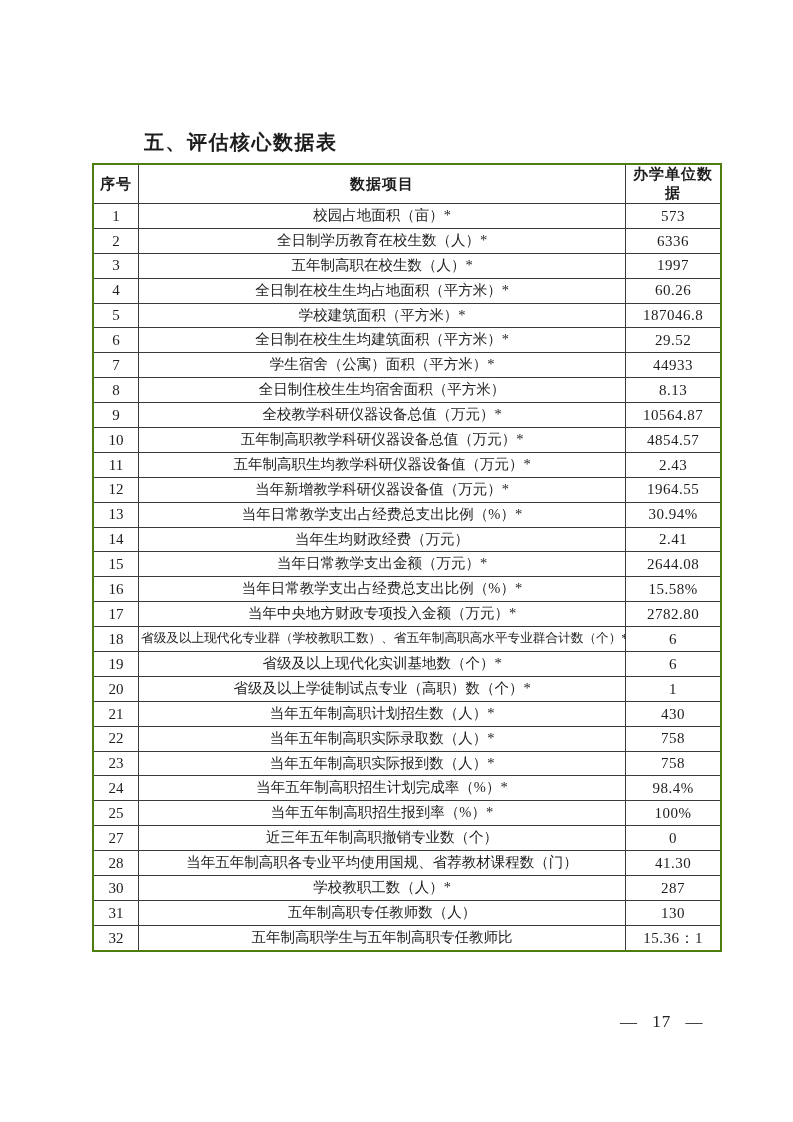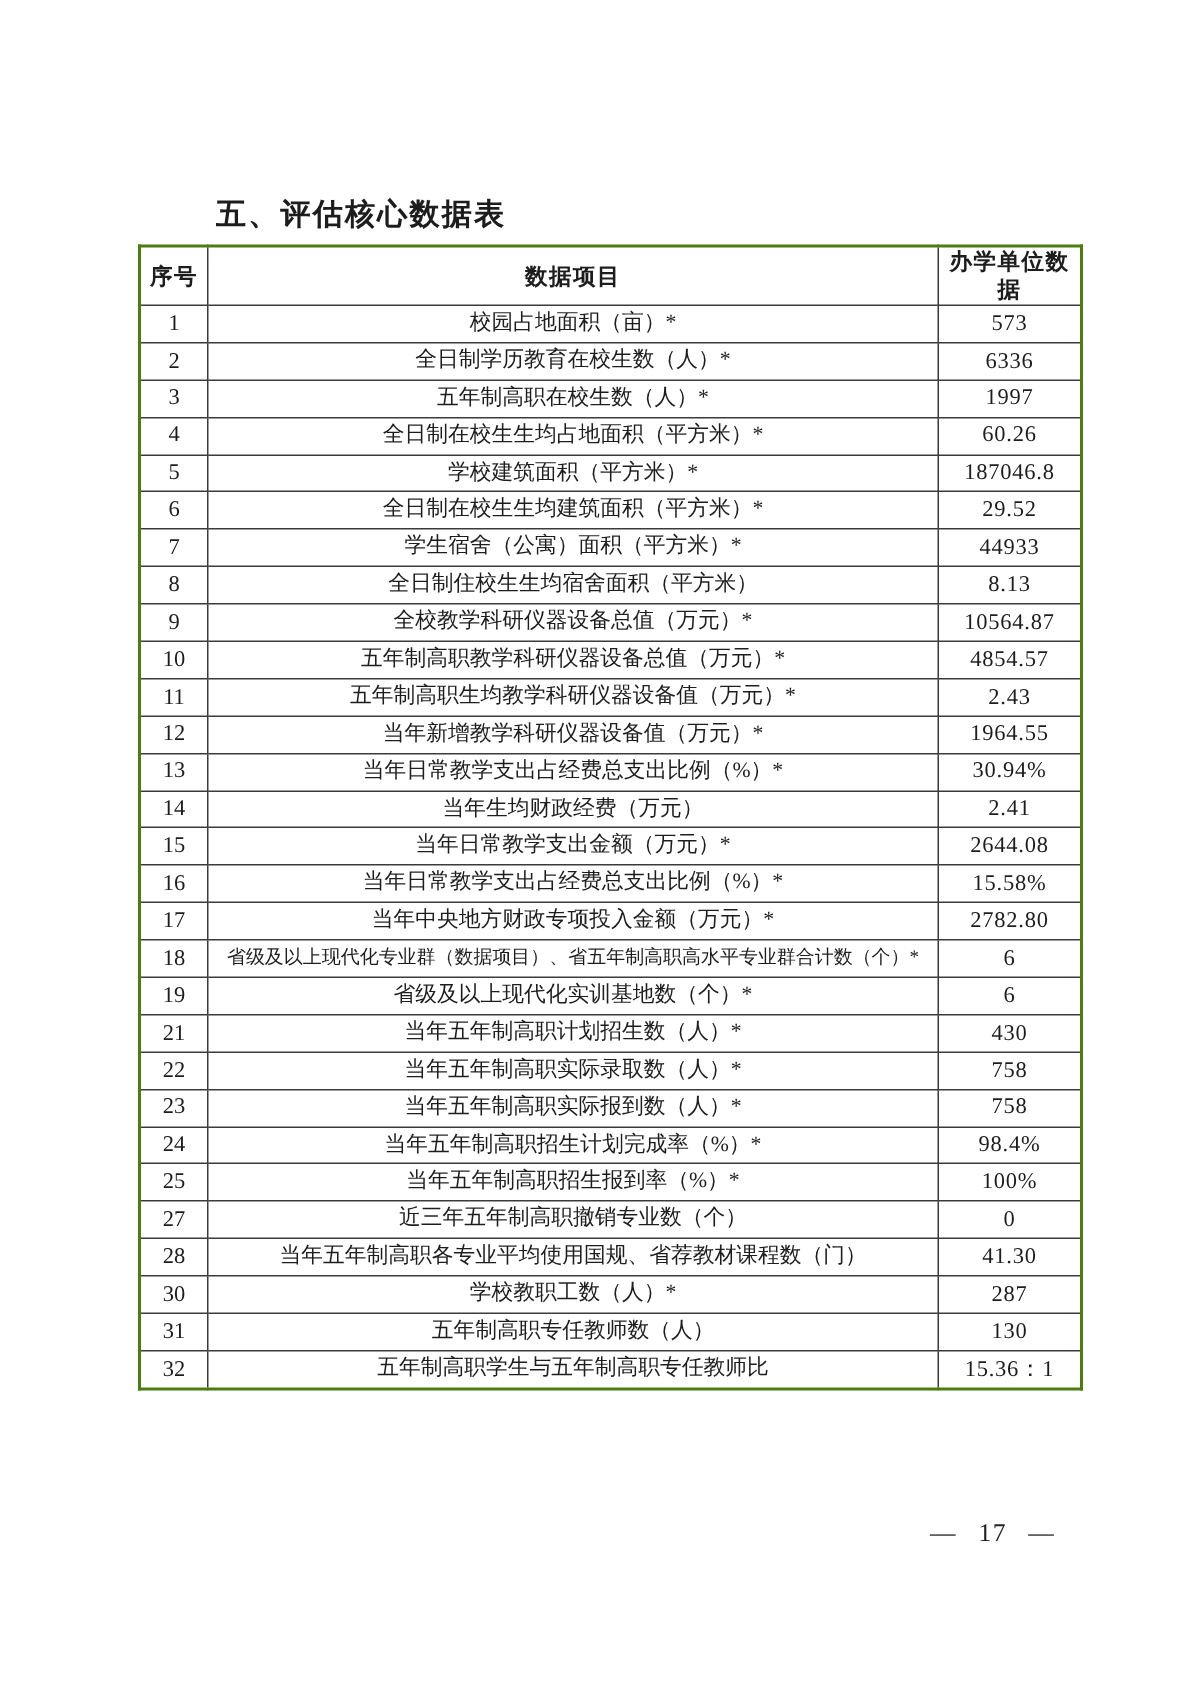--- a/index.html
+++ b/index.html
@@ -129,29 +129,34 @@
         <td class="col-item">当年日常教学支出占经费总支出比例（%）*</td>
         <td class="col-value">15.58%</td>
       </tr>
       <tr>
         <td class="col-no">17</td>
         <td class="col-item">当年中央地方财政专项投入金额（万元）*</td>
         <td class="col-value">2782.80</td>
       </tr>
       <tr>
         <td class="col-no">18</td>
-        <td class="col-item" style="font-size: 12.6595px;">省级及以上现代化专业群（数据项目）、省五年制高职高水平专业群合计数（个）*</td>
+        <td class="col-item" style="font-size: 12.6595px;">省级及以上现代化专业群（学校教职工数）、省五年制高职高水平专业群合计数（个）*</td>
         <td class="col-value">6</td>
       </tr>
       <tr>
         <td class="col-no">19</td>
         <td class="col-item">省级及以上现代化实训基地数（个）*</td>
         <td class="col-value">6</td>
       </tr>
       <tr>
+        <td class="col-no">20</td>
+        <td class="col-item">省级及以上学徒制试点专业（高职）数（个）*</td>
+        <td class="col-value">1</td>
+      </tr>
+      <tr>
         <td class="col-no">21</td>
         <td class="col-item">当年五年制高职计划招生数（人）*</td>
         <td class="col-value">430</td>
       </tr>
       <tr>
         <td class="col-no">22</td>
         <td class="col-item">当年五年制高职实际录取数（人）*</td>
         <td class="col-value">758</td>
       </tr>
       <tr>

